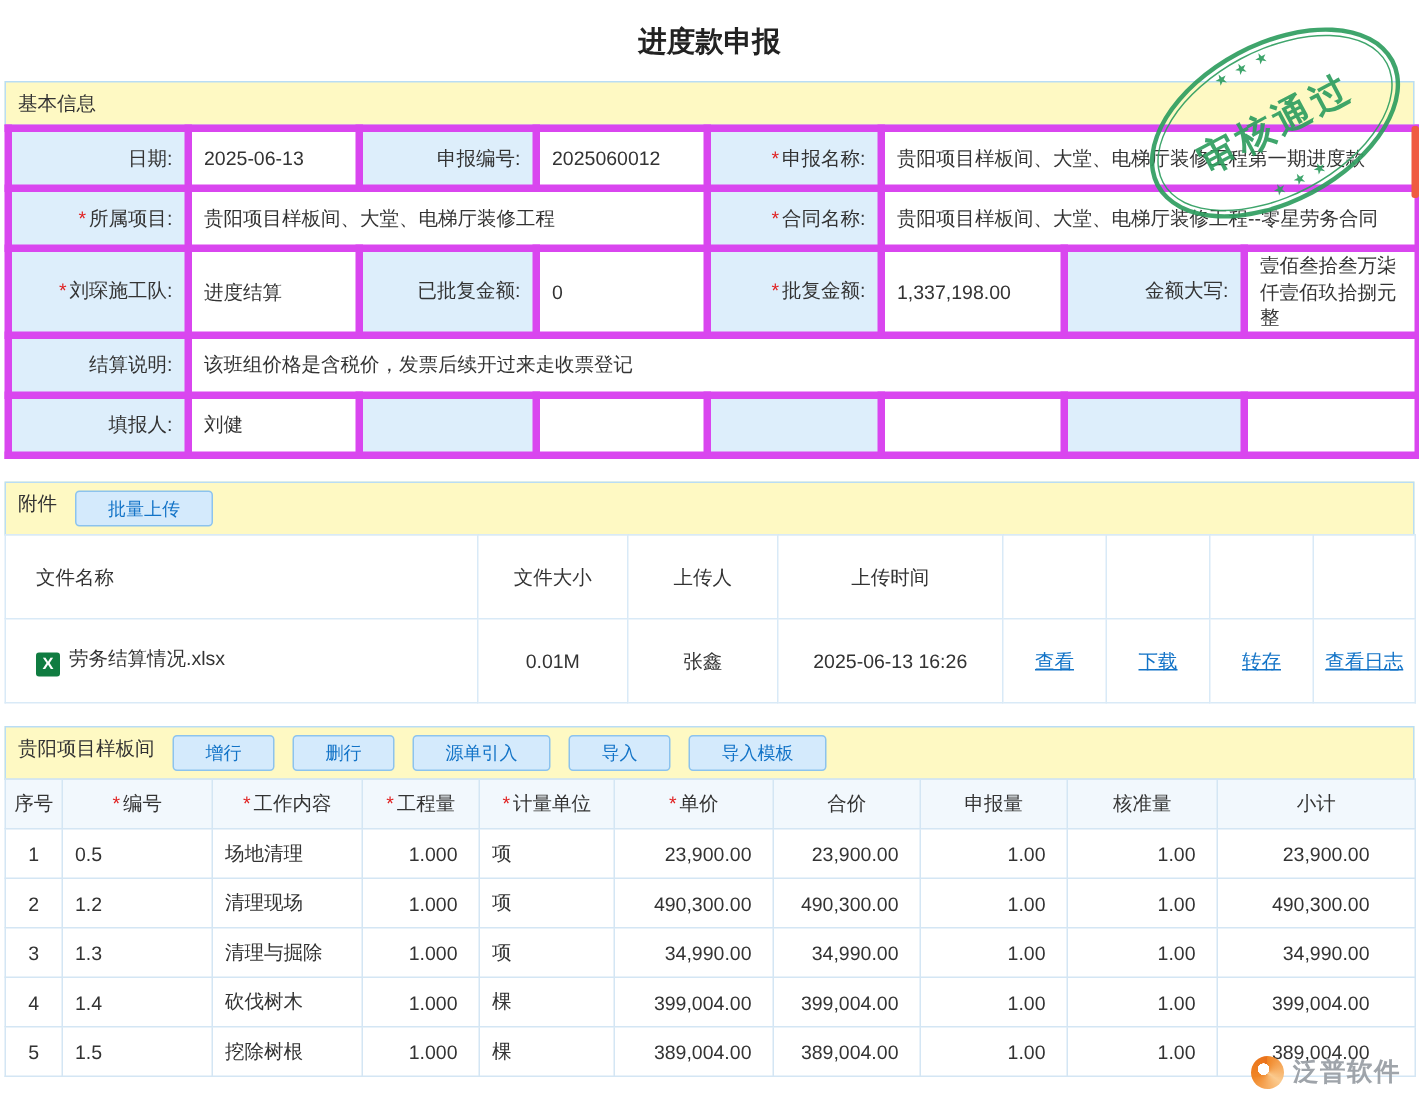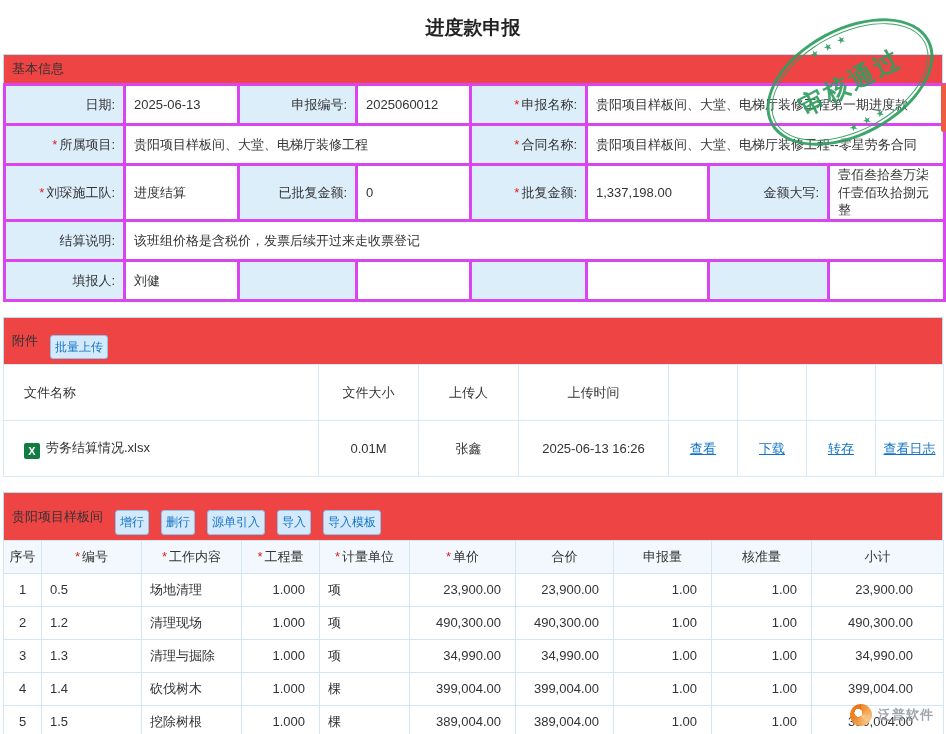--- a/index.html
+++ b/index.html
@@ -3,35 +3,35 @@
 <meta charset="utf-8">
 <style>
   * { margin:0; padding:0; box-sizing:border-box; }
   html,body { background:#fff; }
   body { font-family:"Liberation Sans","DejaVu Sans",sans-serif; }
   .page { position:relative; width:946px; height:734px; overflow:hidden; background:#fff; padding:0 3px; }
 
   .page-title { text-align:center; font-size:19px; font-weight:bold; color:#222; padding:15px 0 13px; }
 
   
-  .sec-bar { display:flex; align-items:center; gap:12px; background:#ef4444; border:1px solid #b9ddf5; padding:5px 8px; font-size:13px; color:#333; }
+  .sec-bar { display:flex; gap:12px; background:#fef9c3; border:1px solid #b9ddf5; padding:5px 8px; font-size:13px; color:#333; }
   .section { margin-bottom:15px; }
 
   table { border-collapse:collapse; width:940px; table-layout:fixed; margin-top:-1px; }
   td,th { font-size:13px; color:#333; font-weight:normal; }
 
   
-  .info-table td { border:3px solid #d946ef; height:40px; overflow:hidden; }
+  .info-table td { border:5px solid #d946ef; height:40px; overflow:hidden; }
   .info-table tr.tall td { height:56px; }
   .lbl { background:#ddeefb; text-align:right; padding:0 8px; }
   .val { background:#fff; text-align:left; padding:0 8px; line-height:1.35; }
   .req { color:#e02020; margin-right:2px; }
 
   
-  .btn { display:inline-block; background:#d4eafc; border:1px solid #8cc3ee; color:#1273c7; font-size:12px; border-radius:3px; padding:4px 4px; cursor:pointer; line-height:1.2;margin-top:12px; }
+  .btn { display:inline-block; background:#d4eafc; border:1px solid #8cc3ee; color:#1273c7; font-size:12px; border-radius:3px; padding:4px 21px; cursor:pointer; line-height:1.2; }
 
   
   .att-table td, .att-table th { border:1px solid #d9eaf7; height:56px; text-align:center; background:#fff; }
   .att-table .fname { text-align:left; padding-left:20px; }
   .xls-icon { display:inline-block; width:16px; height:16px; background:#107c41; border-radius:2px; color:#fff; font-size:11px; font-weight:bold; line-height:16px; text-align:center; vertical-align:-3px; margin-right:6px; }
   .lnk { color:#1273c7; text-decoration:underline; cursor:pointer; font-size:13px; }
 
   
   .items-table th { border:1px solid #d4e6f4; background:#f2f8fd; height:33px; text-align:center; }
   .items-table td { border:1px solid #d4e6f4; background:#fff; height:33px; }
@@ -51,21 +51,21 @@
 
   
   .scroll-thumb { position:absolute; right:0; top:84px; width:5px; height:48px; background:#ef5b41; border-radius:2px; z-index:30; }
 
   
   .footer-brand { position:absolute; right:12px; bottom:8px; display:flex; align-items:center; gap:6px; z-index:15; opacity:.95; }
   .brand-logo { width:22px; height:22px; border-radius:50%;
     background: radial-gradient(circle at 38% 40%, #ffffff 0 20%, rgba(255,255,255,0) 21%),
                 conic-gradient(#f07f1a, #fbc98a, #f07f1a 70%, #e86a10);
   }
-  .brand-text { font-size:13px; font-weight:bold; color:#9aa0a6; letter-spacing:1px; }
+  .brand-text { font-size:17px; font-weight:bold; color:#9aa0a6; letter-spacing:1px; }
 </style>
 </head>
 <body>
 
 <div class="page">
 
   <div class="page-title">进度款申报</div>
 
   <div class="stamp">
     <div class="stamp-outer"></div>

